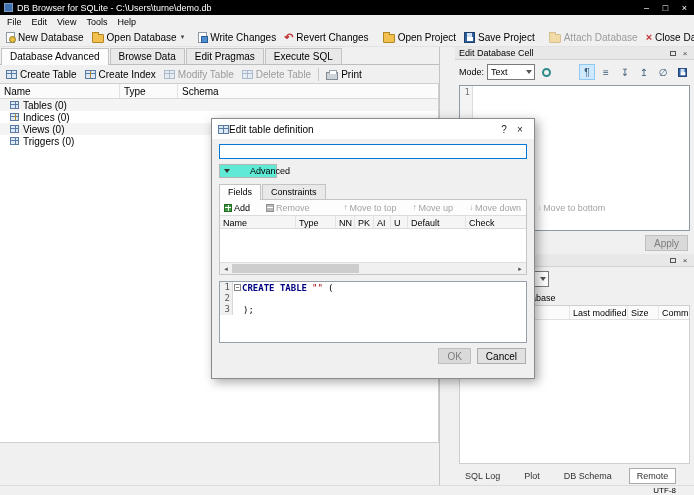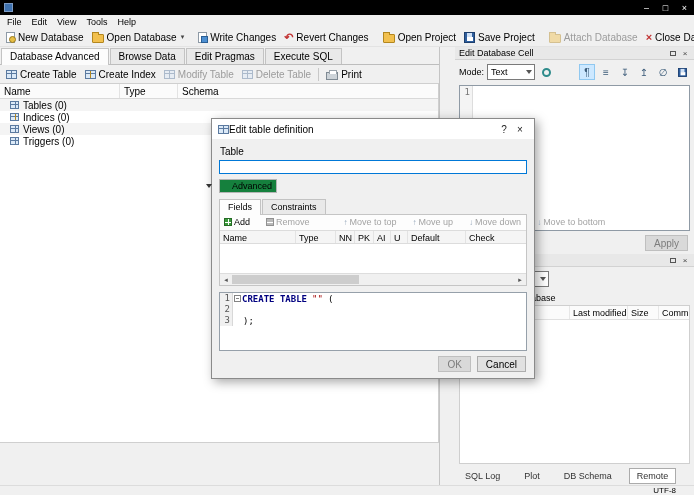--- a/index.html
+++ b/index.html
@@ -111,21 +111,21 @@
 
   
   .dialog { position:absolute; left:211px; top:118px; width:324px; height:261px; background:#f0f0f0;
             border:1px solid #8a8a8a; box-shadow:3px 3px 10px rgba(0,0,0,.35); display:flex; flex-direction:column; }
   .dlg-titlebar { flex:0 0 20px; background:#fff; display:flex; align-items:center; padding:0 6px; }
   .dlg-title { flex:1; font-size:10px; }
   .dlg-sysbtn { width:16px; text-align:center; font-size:10px; color:#222; }
   .dlg-body { flex:1; padding:5px 7px 6px 7px; display:flex; flex-direction:column; min-height:0; }
   .dlg-label { font-size:10px; margin:2px 0 3px 1px; }
   .table-input { height:15px; border:1px solid #0078d7; background:#fff; font-size:10px; padding:0 3px; outline:none; font-family:"Liberation Sans",sans-serif; }
-  .advanced-btn { margin-top:5px; width:58px; height:14px; background:#15803d; border:1px solid #b5b5b5; display:flex; align-items:center; gap:20px; padding:0 4px; font-size:9px;justify-content:flex-end; }
+  .advanced-btn { margin-top:5px; width:58px; height:14px; background:#5eead4; border:1px solid #b5b5b5; display:flex; align-items:center; gap:20px; padding:0 4px; font-size:9px; }
   .adv-arr { width:0; height:0; border-left:3px solid transparent; border-right:3px solid transparent; border-top:4px solid #333; }
   .dlg-tabs { margin-top:6px; display:flex; align-items:flex-end; height:15px; }
   .dlg-tab { padding:2px 8px; font-size:9px; background:#e9e9e9; border:1px solid #c3c3c3; border-bottom:none; margin-right:1px; }
   .dlg-tab.selected { background:#fdfdfd; position:relative; top:1px; padding-bottom:3px;margin-top:40px; }
   .fields-panel { height:76px; border:1px solid #c5c5c5; background:#fdfdfd; display:flex; flex-direction:column; }
   .fields-toolbar { flex:0 0 15px; display:flex; align-items:center; gap:12px; padding:0 2px; font-size:9px; }
   .ft-btn { display:flex; align-items:center; gap:2px; padding:0 2px; white-space:nowrap; }
   .ft-btn.disabled { color:#a3a3a3; }
   .arrow-glyph { color:#97a8bb; font-size:8px; }
   .ic-add { width:8px; height:8px; background:#3a9a3a; border:1px solid #256b25;
@@ -150,20 +150,21 @@
   .sql-name { color:#a00000; margin-right:5px; }
   .dlg-buttons { margin-top:5px; display:flex; justify-content:flex-end; gap:6px; padding-right:1px; }
 </style>
 </head>
 <body>
 
 <div class="window">
 
   <div class="titlebar">
     <span class="app-icon"></span>
+    <span>DB Browser for SQLite - C:\Users\turne\demo.db</span>
     <span class="caption-buttons">
       <span class="caption-btn">–</span>
       <span class="caption-btn">□</span>
       <span class="caption-btn">×</span>
     </span>
   </div>
 
   <div class="menubar">
     <span class="menu-item">File</span>
     <span class="menu-item">Edit</span>
@@ -351,21 +352,20 @@
   </div>
 
   <div class="dialog">
     <div class="dlg-titlebar">
       <span class="ic ic-table"></span>
       <span class="dlg-title">Edit table definition</span>
       <span class="dlg-sysbtn">?</span>
       <span class="dlg-sysbtn">×</span>
     </div>
     <div class="dlg-body">
-      <div class="dlg-label">Table</div>
       <input class="table-input" type="text" value="" style="">
       <div class="advanced-btn">
         <span class="adv-arr"></span>
         <span>Advanced</span>
       </div>
       <div class="dlg-tabs">
         <span class="dlg-tab selected">Fields</span>
         <span class="dlg-tab">Constraints</span>
       </div>
       <div class="fields-panel">

